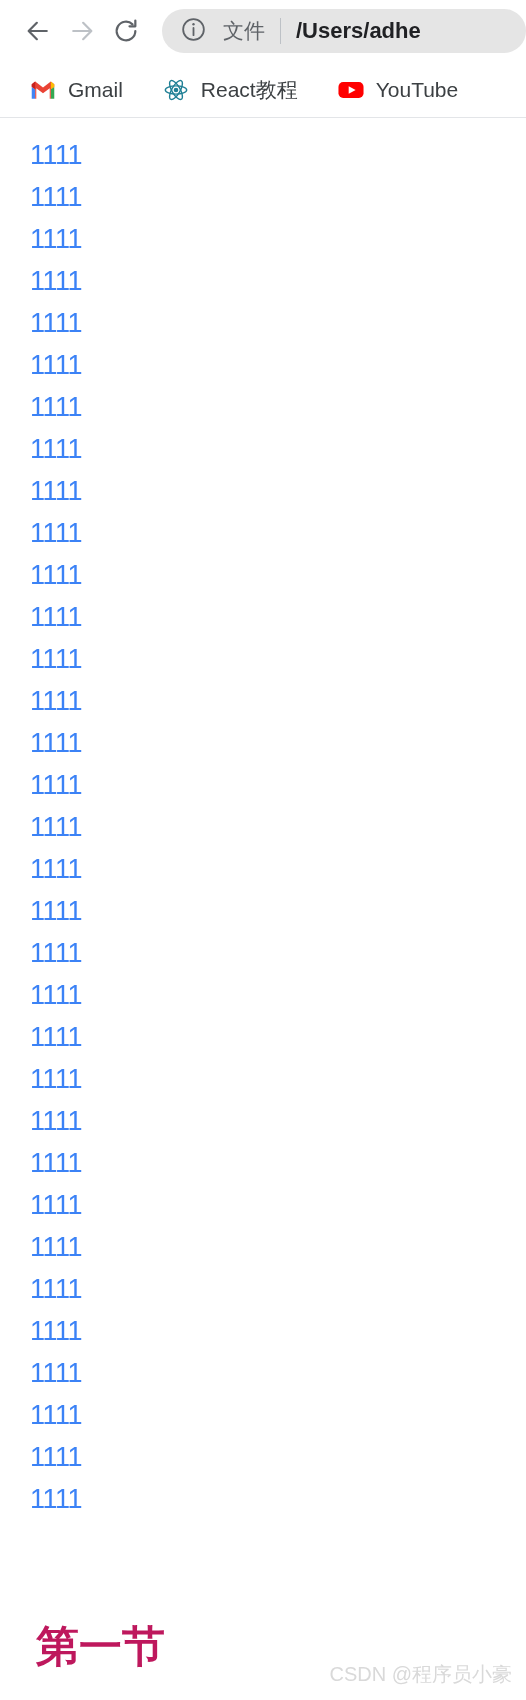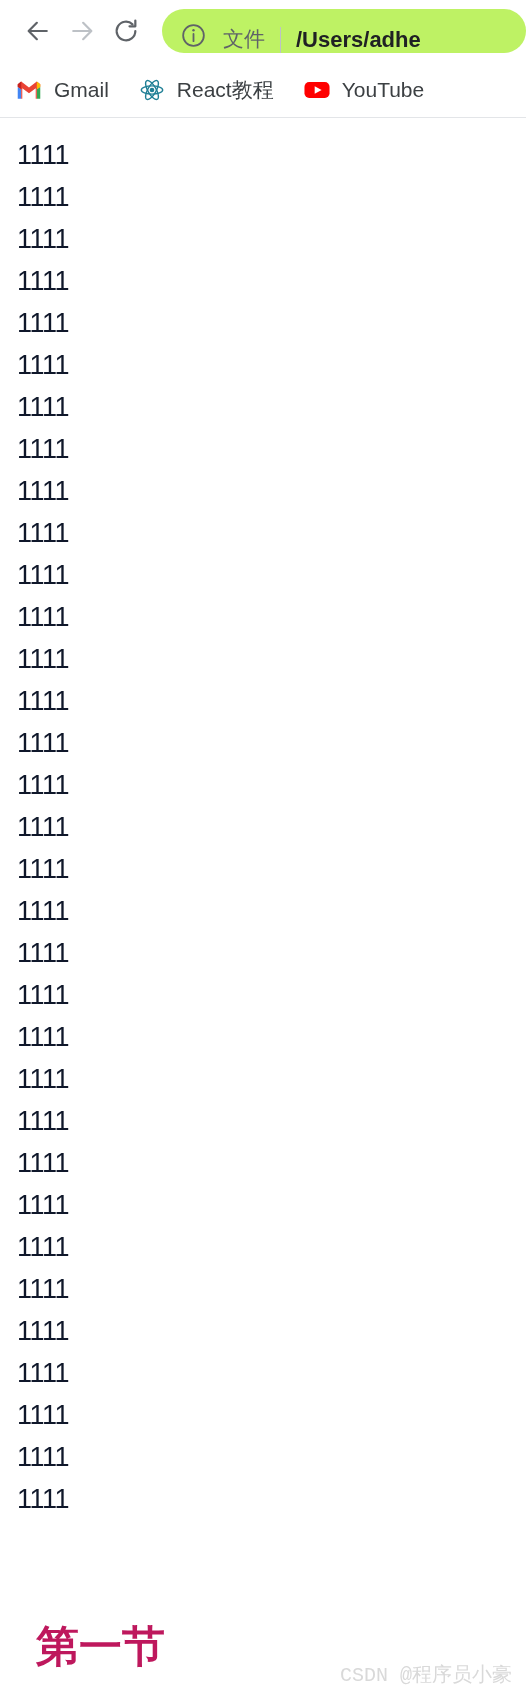--- a/index.html
+++ b/index.html
@@ -43,24 +43,24 @@
     border: none;
     padding: 0;
     cursor: pointer;
   }
   .nav-btn svg { display: block; }
 
   .omnibox {
     flex: 1 1 auto;
     height: 44px;
     margin-left: 14px;
-    background: #bef264;
+    background: #e5e5e5;
     border-radius: 22px;
     display: flex;
-    align-items: flex-end;
+    align-items: center;
     padding-left: 18px;
     overflow: hidden;
     min-width: 0;
   }
   .info-icon { flex: 0 0 auto; display:block; }
   .omni-scheme {
     font-size: 21px;
     color: #5f6368;
     margin-left: 16px;
     white-space: nowrap;
@@ -79,24 +79,25 @@
     white-space: nowrap;
     flex: 0 0 auto;
     font-weight: bold;
   }
 
   
   .bookmarks-bar {
     height: 56px;
     display: flex;
     align-items: center;
-    padding-left: 14px;
+    padding-left: 28px;
     background: #ffffff;
     border-bottom: 1px solid #e3e5e8;
     overflow: hidden;
+    gap: 10px;
   }
   .bookmark {
     display: flex;
     align-items: center;
     flex: 0 0 auto;
     margin-right: 26px;
     padding: 4px 2px;
     cursor: pointer;
     white-space: nowrap;
   }
@@ -125,22 +126,22 @@
     overflow: hidden;
   }
   .line-list {
     margin: 0;
     padding: 0;
     list-style: none;
   }
   .content-line {
     font-size: 27px;
     line-height: 42px;
-    color: #0f172a;
-    padding-left: 17px;
+    color: #3b82f6;
+    padding-left: 30px;
     font-weight: 400;
     letter-spacing: -0.5px;
   }
   .section-heading {
     font-size: 43px;
     font-weight: bold;
     color: #be185d;
     padding-left: 20px;
     margin: 16px;
     line-height: 1;
@@ -150,21 +151,21 @@
   }
 
   
   .watermark {
     position: absolute;
     right: 14px;
     bottom: 12px;
     font-size: 20px;
     color: #d9d9d9;
     white-space: nowrap;
-    font-family: Liberation Mono, monospace;
+    font-family: Liberation Sans, sans-serif;
   }
 </style>
 </head>
 <body>
 
 <div class="browser-chrome">
 
   <div class="toolbar">
 
     <div class="nav-btn">

